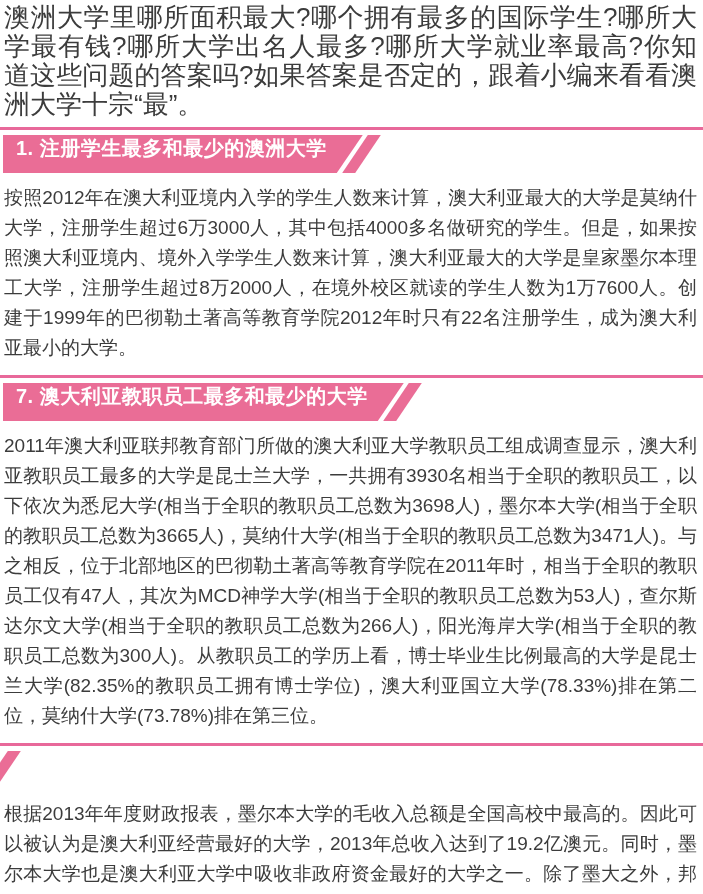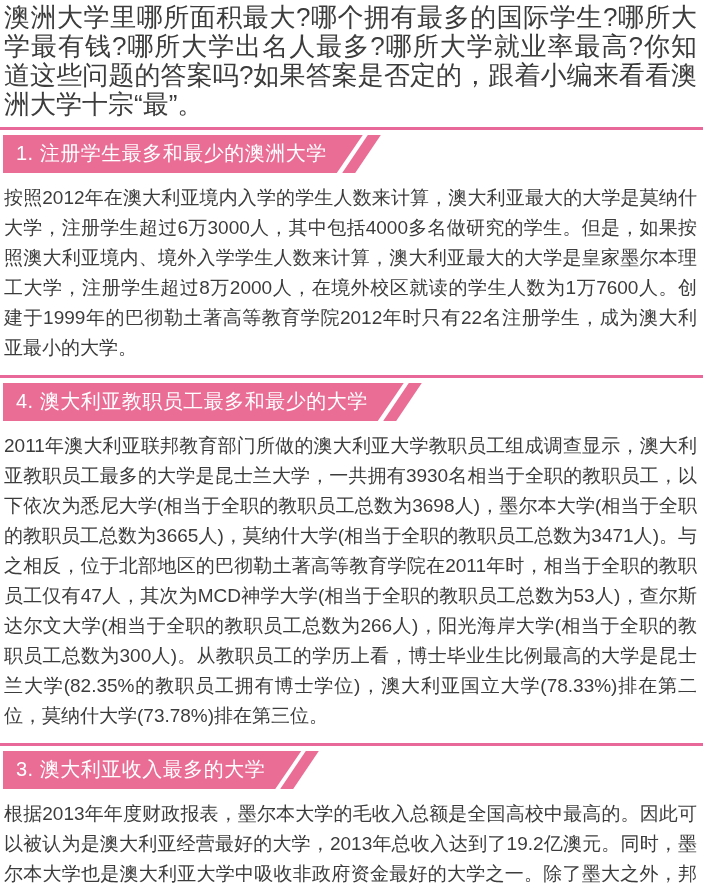--- a/index.html
+++ b/index.html
@@ -26,24 +26,23 @@
     margin: 0 0 5px 0;
   }
   .banner-row {
     display: flex;
     align-items: stretch;
     height: 38px;
     margin: 0 0 6px 3px;
   }
   .sec-banner {
     display: flex;
-    align-items: center;
     background: #ea6d96;
     color: #ffffff;
-    font-weight: normal;
+    font-weight: bold;
     font-size: 20px;
     letter-spacing: 0.5px;
     padding: 0 36px 2px 13px;
     clip-path: polygon(0 0, 100% 0, calc(100% - 26px) 100%, 0 100%);
     white-space: nowrap;
   }
   .sec-slash {
     width: 13px;
     background: #ea6d96;
     transform: skewX(-34deg);
@@ -74,31 +73,28 @@
       </div>
       <div class="sec-slash"></div>
     </div>
     <p class="body-text">按照2012年在澳大利亚境内入学的学生人数来计算，澳大利亚最大的大学是莫纳什大学，注册学生超过6万3000人，其中包括4000多名做研究的学生。但是，如果按照澳大利亚境内、境外入学学生人数来计算，澳大利亚最大的大学是皇家墨尔本理工大学，注册学生超过8万2000人，在境外校区就读的学生人数为1万7600人。创建于1999年的巴彻勒土著高等教育学院2012年时只有22名注册学生，成为澳大利亚最小的大学。</p>
   </div>
 
   <div>
     <div class="sec-rule"></div>
     <div class="banner-row">
       <div class="sec-banner">
-        <span>4. 澳大利亚教职员工最多和最少的大学</span>
+        <span>7. 澳大利亚教职员工最多和最少的大学</span>
       </div>
       <div class="sec-slash"></div>
     </div>
     <p class="body-text">2011年澳大利亚联邦教育部门所做的澳大利亚大学教职员工组成调查显示，澳大利亚教职员工最多的大学是昆士兰大学，一共拥有3930名相当于全职的教职员工，以下依次为悉尼大学(相当于全职的教职员工总数为3698人)，墨尔本大学(相当于全职的教职员工总数为3665人)，莫纳什大学(相当于全职的教职员工总数为3471人)。与之相反，位于北部地区的巴彻勒土著高等教育学院在2011年时，相当于全职的教职员工仅有47人，其次为MCD神学大学(相当于全职的教职员工总数为53人)，查尔斯达尔文大学(相当于全职的教职员工总数为266人)，阳光海岸大学(相当于全职的教职员工总数为300人)。从教职员工的学历上看，博士毕业生比例最高的大学是昆士兰大学(82.35%的教职员工拥有博士学位)，澳大利亚国立大学(78.33%)排在第二位，莫纳什大学(73.78%)排在第三位。</p>
   </div>
 
   <div>
     <div class="sec-rule"></div>
     <div class="banner-row">
-      <div class="sec-banner">
-        <span>3. 澳大利亚收入最多的大学</span>
-      </div>
       <div class="sec-slash"></div>
     </div>
     <p class="body-text">根据2013年年度财政报表，墨尔本大学的毛收入总额是全国高校中最高的。因此可以被认为是澳大利亚经营最好的大学，2013年总收入达到了19.2亿澳元。同时，墨尔本大学也是澳大利亚大学中吸收非政府资金最好的大学之一。除了墨大之外，邦德大学、默多克大学、中央昆士兰大学、科廷大学、麦考瑞大学、斯威本大学、皇家墨尔本理工大学和新南威尔士大学都在吸引非政府资金方面超过了其他澳大利亚大学学府。</p>
   </div>
 
 </div>
 
 </body></html>

